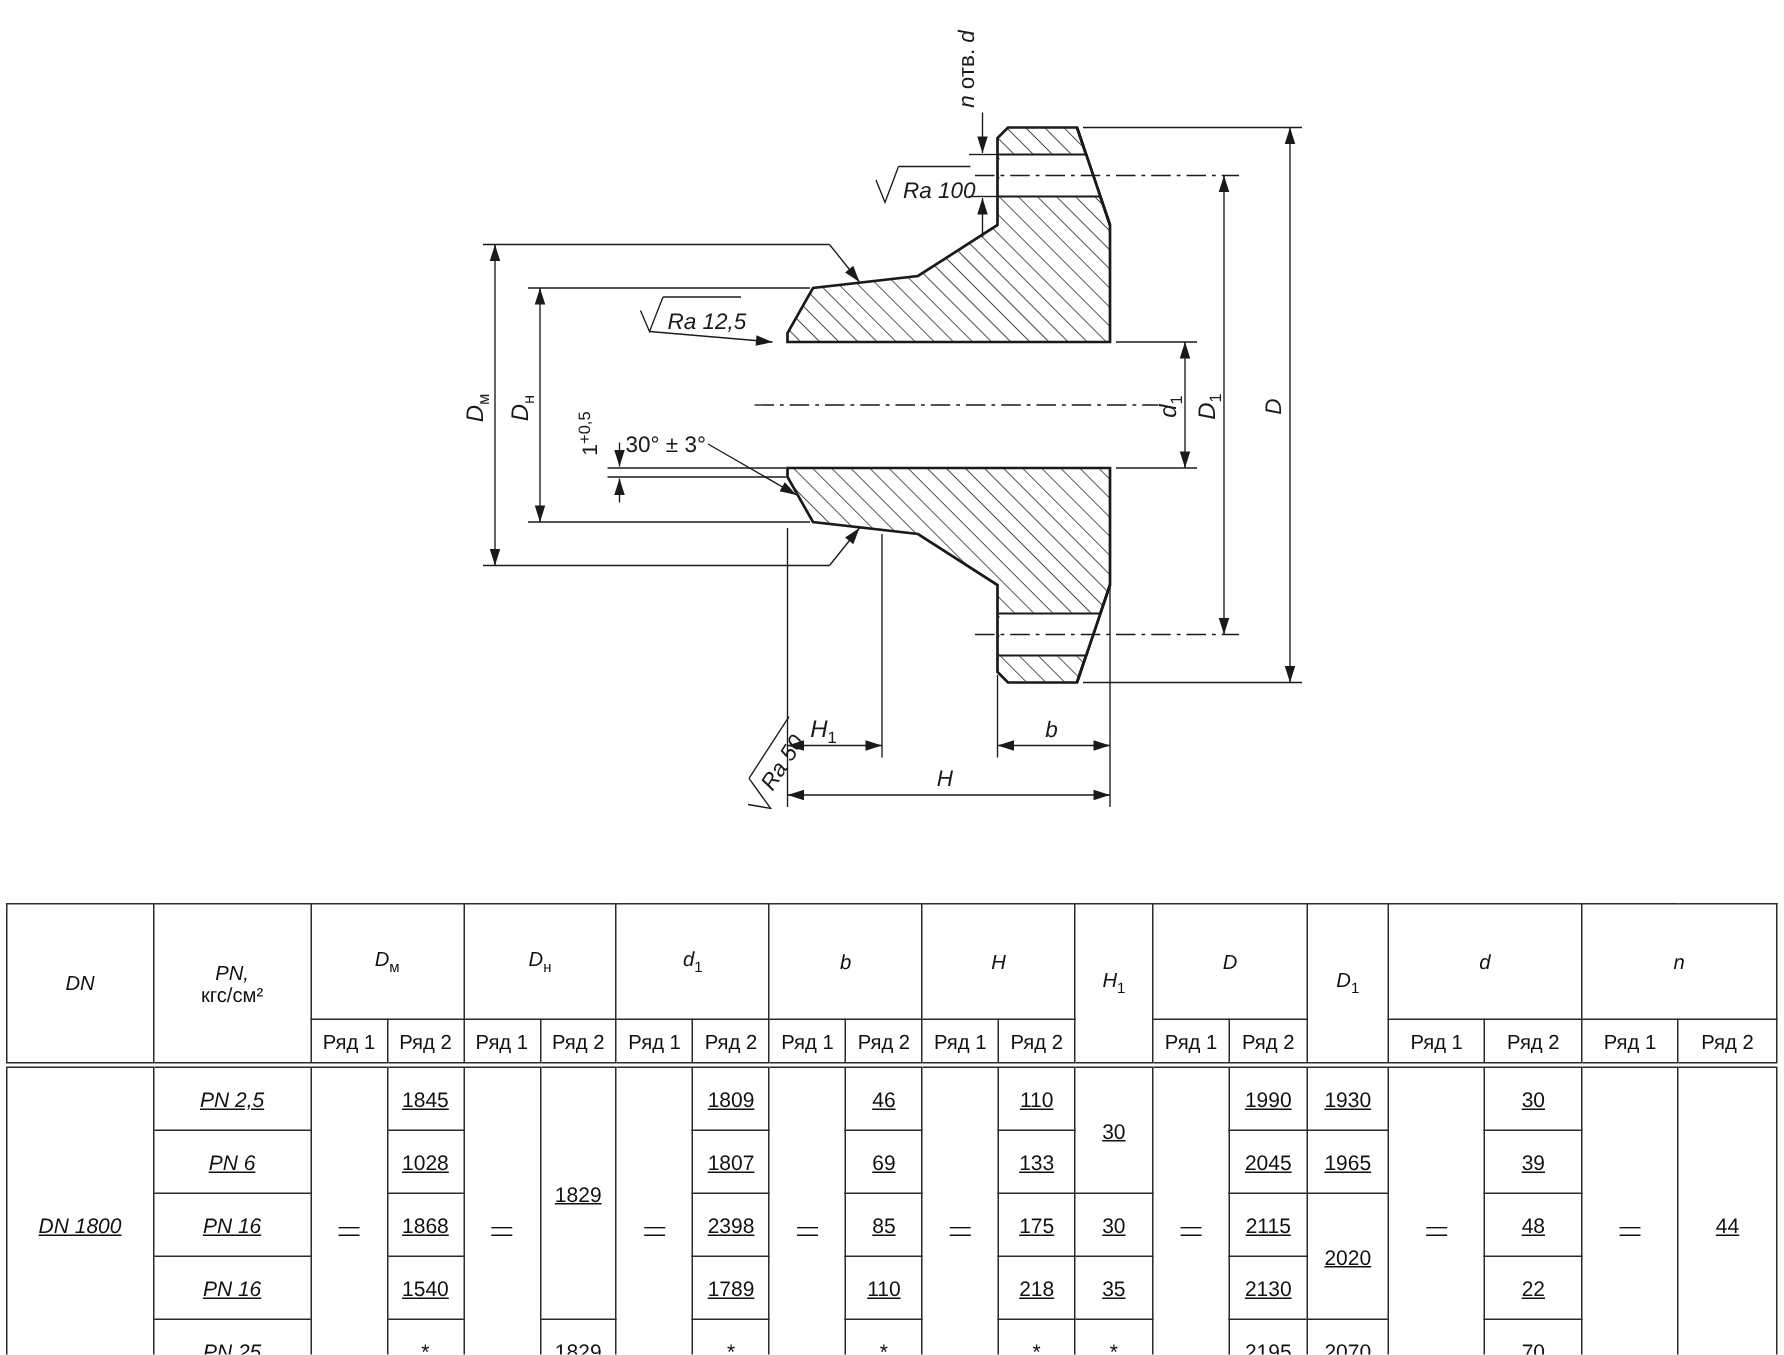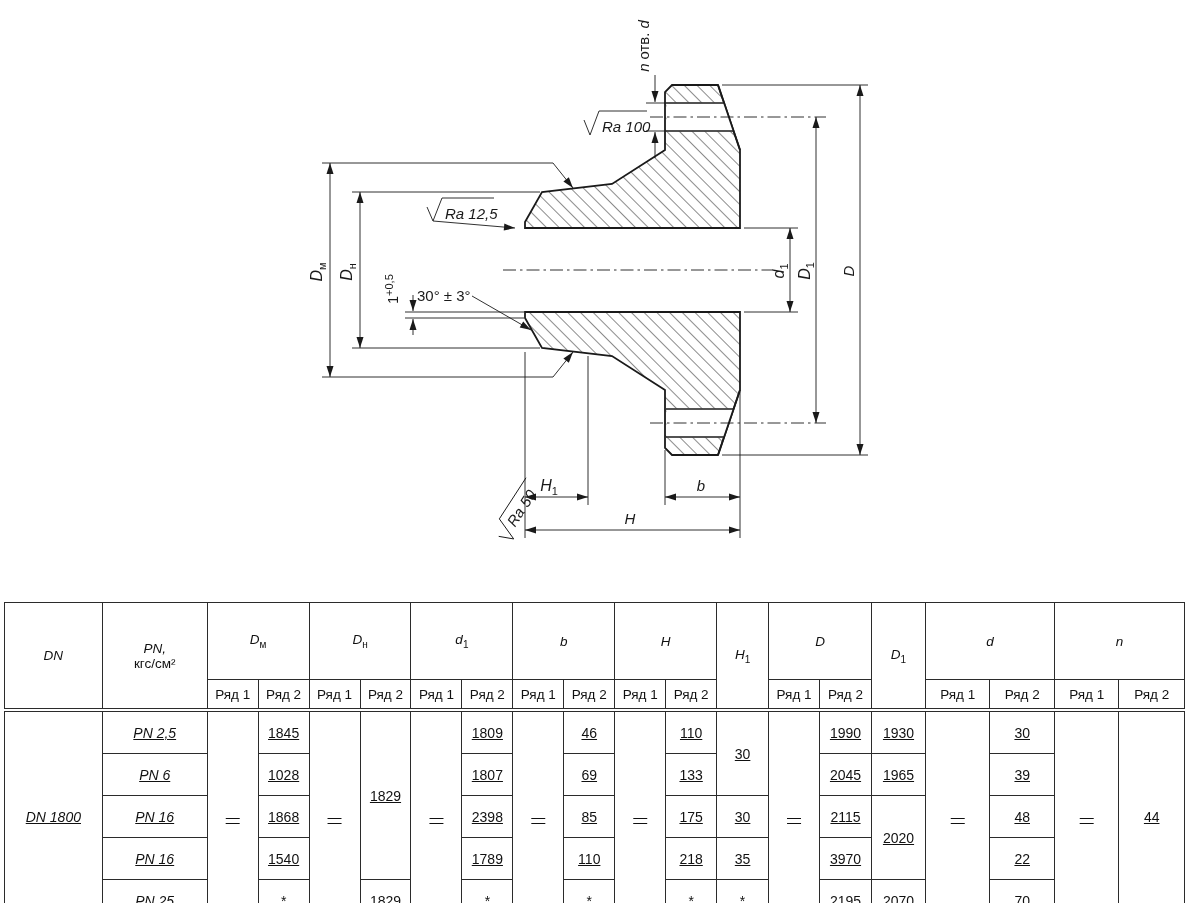--- a/index.html
+++ b/index.html
@@ -261,21 +261,21 @@
       <td rowspan="2">2020</td>
       <td>48</td>
     </tr>
     <tr>
       <td class="ital">PN 16</td>
       <td>1540</td>
       <td>1789</td>
       <td>110</td>
       <td>218</td>
       <td>35</td>
-      <td>3970</td>
+      <td>2130</td>
       <td>22</td>
     </tr>
     <tr>
       <td class="ital">PN 25</td>
       <td>*</td>
       <td>1829</td>
       <td>*</td>
       <td>*</td>
       <td>*</td>
       <td>*</td>

